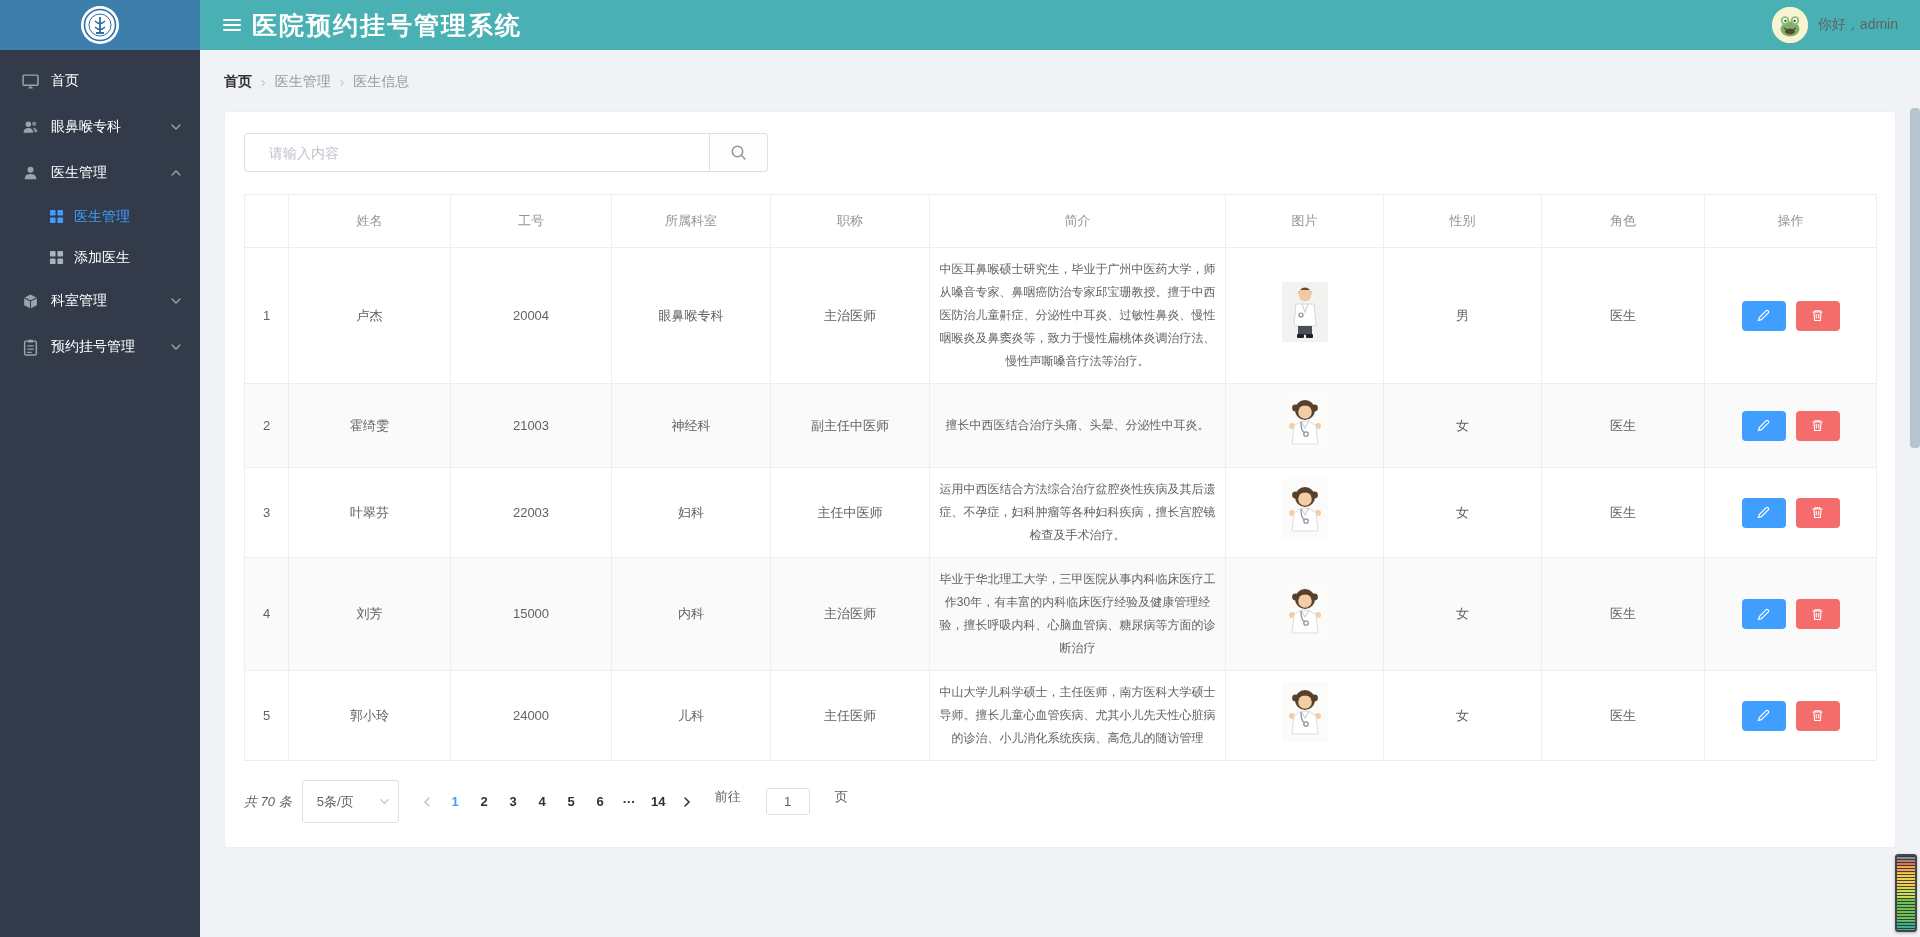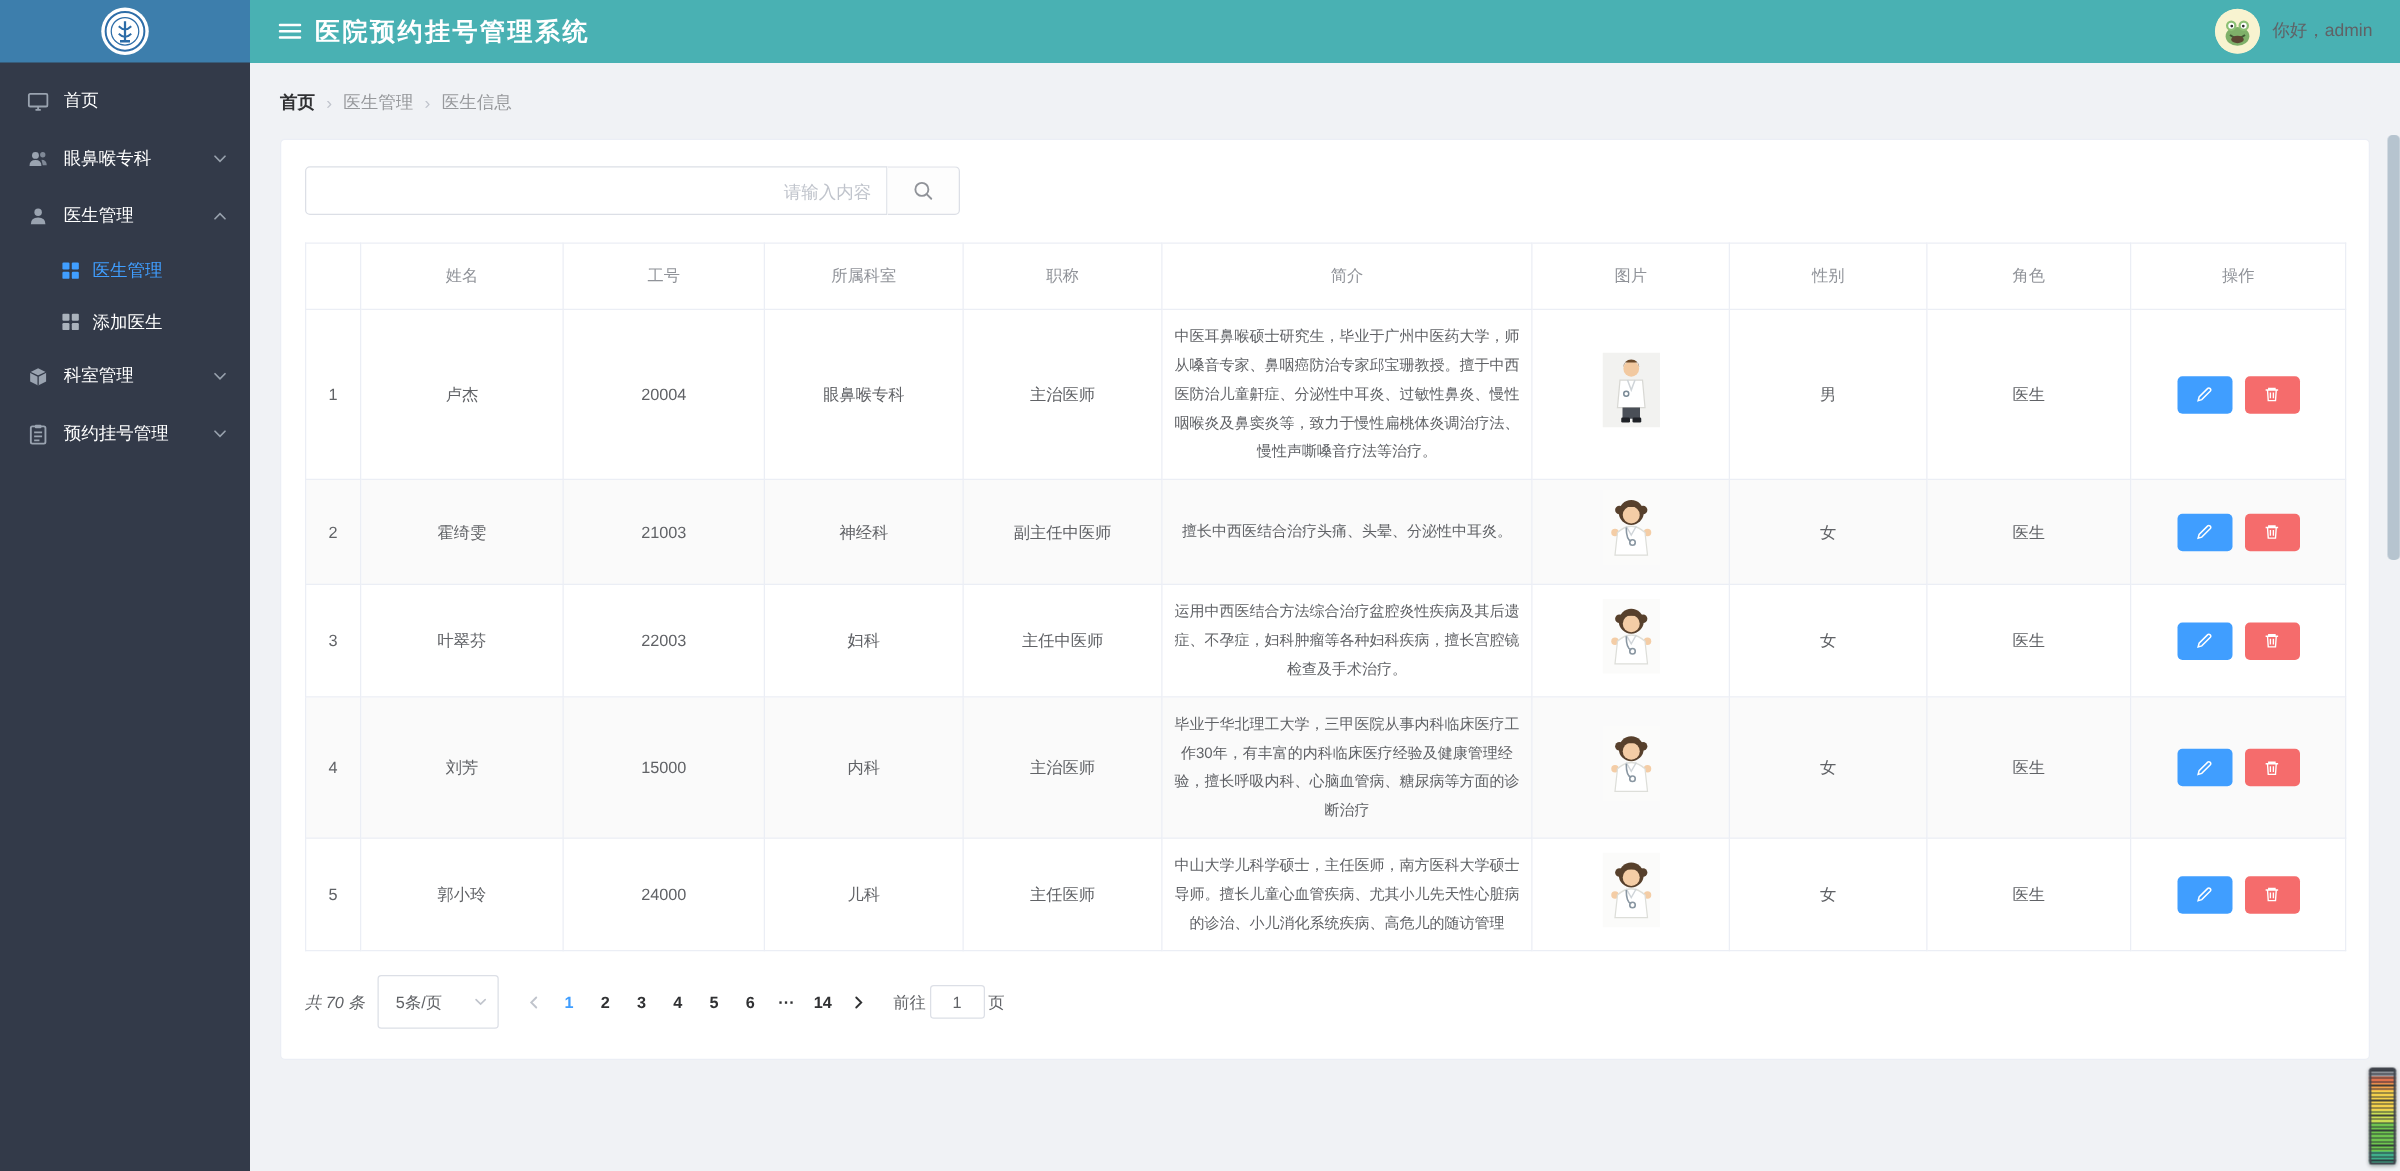--- a/index.html
+++ b/index.html
@@ -15,34 +15,34 @@
   .menu-item { height:46px; display:flex; align-items:center; padding:0 18px 0 22px; color:#ffffff; cursor:pointer; }
   .menu-item .mi-icon { width:17px; height:17px; margin-right:12px; color:#9aa3b0; flex:none; display:inline-flex; }
   .menu-item .mi-label { flex:1; white-space:nowrap; }
   .menu-item .chev { width:12px; height:12px; color:#97a0ac; flex:none; display:inline-flex; }
   .submenu-item { height:41px; display:flex; align-items:center; padding-left:49px; color:#ffffff; cursor:pointer; }
   .submenu-item .mi-icon { width:15px; height:15px; margin-right:10px; color:#aab2bc; display:inline-flex; }
   .submenu-item.active, .submenu-item.active .mi-icon { color:#409eff; }
   
   .topbar { position:fixed; left:200px; right:0; top:0; height:50px; background:#49b1b3; display:flex; align-items:center; padding:0 22px; z-index:10; }
   .fold { color:#ffffff; display:inline-flex; margin-right:10px; cursor:pointer; }
-  .app-title { color:#ffffff; font-size:20px; font-weight:bold; letter-spacing:2px; }
+  .app-title { color:#ffffff; font-size:25px; font-weight:bold; letter-spacing:2px; }
   .user-area { margin-left:auto; display:flex; align-items:center; gap:10px; }
   .avatar { width:36px; height:36px; border-radius:50%; background:#f8f3d0; overflow:hidden; display:inline-flex; align-items:center; justify-content:center; cursor:pointer; }
   .greeting { color:#606266; font-size:14px; }
   
   .main { position:absolute; left:200px; top:50px; right:0; }
   .breadcrumb { padding:23px 24px 20px 24px; display:flex; align-items:center; gap:9px; font-size:14px; }
   .bc-root { color:#303133; font-weight:bold; }
   .bc-sep { color:#c0c4cc; font-size:14px; }
   .bc-link { color:#97999c; }
   .card { margin:0 24px; background:#ffffff; border:1px solid #ebeef5; border-radius:4px; padding:21px 19px 24px 19px; min-height:702px; }
   
   .search-row { display:flex; }
-  .search-input { width:466px; height:39px; border:1px solid #dcdfe6; border-radius:4px 0 0 4px; padding:0 12px; font-size:14px; color:#8b5cf6; outline:none; font-family:inherit; background:#fff;text-align:right; }
+  .search-input { width:466px; height:39px; border:1px solid #dcdfe6; border-radius:4px 0 0 4px; padding:0 24px; font-size:14px; color:#8b5cf6; outline:none; font-family:inherit; background:#fff; }
   .search-input::placeholder { color:#c0c4cc; }
   .search-btn { width:58px; height:39px; border:1px solid #dcdfe6; border-left:none; border-radius:0 4px 4px 0; background:#fdfdfd; display:inline-flex; align-items:center; justify-content:center; color:#909399; cursor:pointer; }
   
   table { border-collapse:collapse; table-layout:fixed; width:1632px; margin-top:22px; }
   th, td { border:1px solid #ebeef5; text-align:center; vertical-align:middle; }
   th { height:53px; color:#909399; font-weight:400; font-size:13px; background:#ffffff; }
   td { color:#606266; font-size:13px; padding:10px 8px; line-height:22px; }
   tr.striped td { background:#fafafa; }
   td.intro { font-size:12px; line-height:23px; padding:10px 5px; }
   td.img-cell { padding:8px 0; }
@@ -54,21 +54,21 @@
   
   .pagination { margin-top:19px; display:flex; align-items:center; font-size:13px; color:#606266; }
   .pg-total { margin-right:10px; white-space:nowrap;font-style:italic; }
   .pg-size { width:97px; height:43px; border:1px solid #dcdfe6; border-radius:3px; display:inline-flex; align-items:center; justify-content:space-between; padding:0 8px 0 14px; color:#606266; cursor:pointer; background:#fff; margin-right:14px; }
   .pg-size .chev { color:#c0c4cc; display:inline-flex; }
   .pg-arrow { min-width:28px; height:28px; display:inline-flex; align-items:center; justify-content:center; cursor:pointer; }
   .pg-prev { color:#c0c4cc; }
   .pg-next { color:#303133; }
   .pg-num { min-width:29px; height:28px; line-height:28px; text-align:center; font-weight:bold; color:#303133; cursor:pointer; }
   .pg-num.active { color:#409eff; }
-  .pg-goto { margin-left:14px; display:flex; align-items:center; gap:3px; white-space:nowrap; }
+  .pg-goto { margin-left:14px; display:flex; align-items:flex-start; gap:25px; white-space:nowrap; }
   .goto-input { width:44px; height:27px; border:1px solid #dcdfe6; border-radius:3px; text-align:center; font-size:13px; color:#606266; outline:none; font-family:inherit; }
   
   .meter { position:fixed; right:3px; bottom:5px; width:22px; height:78px; border-radius:3px; z-index:50;
     background:
       repeating-linear-gradient(180deg, rgba(40,44,52,0) 0 2px, rgba(40,44,52,0.85) 2px 3px),
       linear-gradient(180deg,#8a8f96 0 9%, #e0724e 9% 16%, #f0a24c 16% 24%, #f3d04c 24% 44%, #cadd55 44% 56%, #6ec44f 56% 86%, #3fae8a 86% 100%);
     box-shadow:0 0 0 2px #42464e inset, 0 1px 3px rgba(0,0,0,.3);
   }
   .scroll-thumb { position:fixed; right:0; top:108px; width:10px; height:340px; background:#b6c4cf; border-radius:4px; z-index:40; }
 </style>

